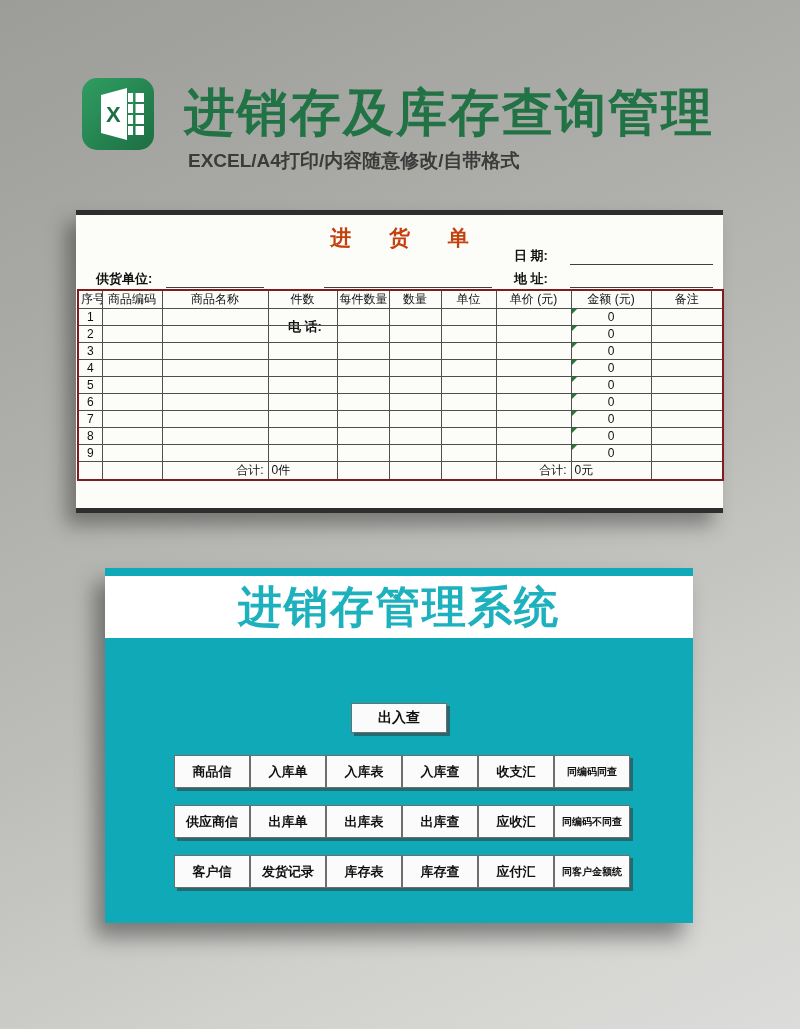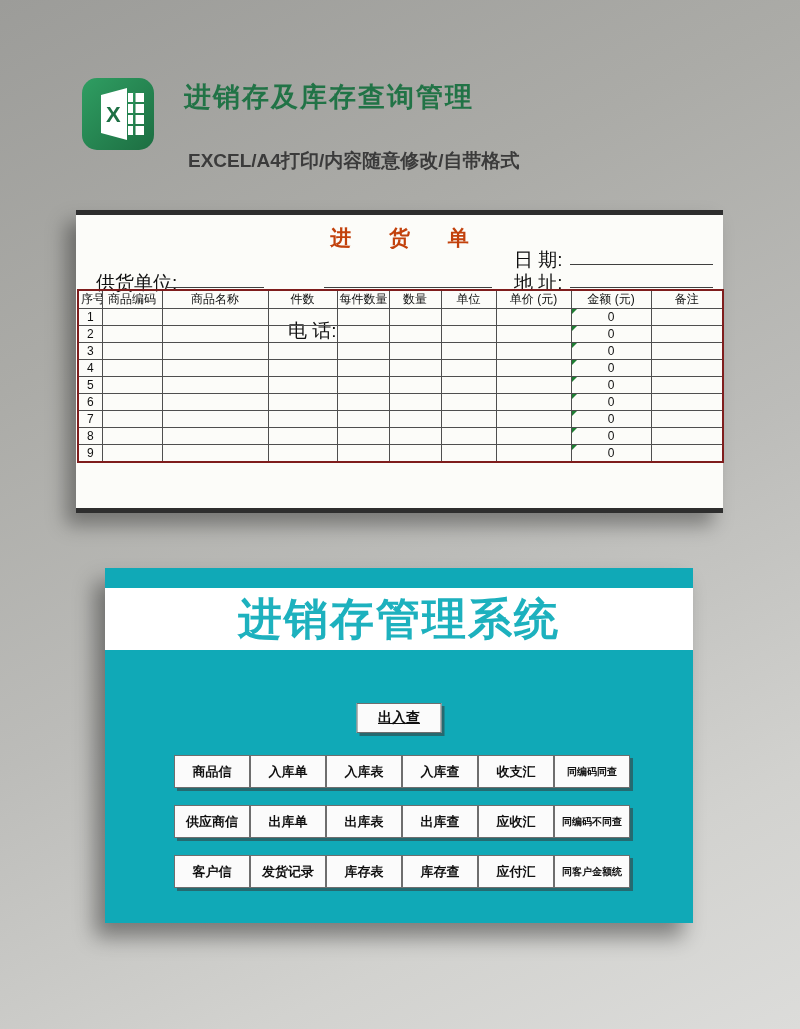--- a/index.html
+++ b/index.html
@@ -3,30 +3,30 @@
 <meta charset="utf-8">
 <style>
   html,body{margin:0;padding:0;}
   body{
     width:800px;height:1029px;position:relative;overflow:hidden;
     background:linear-gradient(155deg,#9c9c99 0%,#ababa7 28%,#bcbcb9 55%,#d2d2cf 82%,#dcdcda 100%);
     font-family:"Liberation Sans","DejaVu Sans",sans-serif;
   }
   
   .hero-icon{position:absolute;left:82px;top:78px;width:72px;height:72px;}
-  .hero-title{position:absolute;left:184px;top:79px;font-size:27px;font-weight:bold;color:#217346;letter-spacing:2px;white-space:nowrap;}
+  .hero-title{position:absolute;left:184px;top:79px;font-size:51px;font-weight:bold;color:#217346;letter-spacing:2px;white-space:nowrap;}
   .hero-sub{position:absolute;left:188px;top:131px;font-size:19px;font-weight:600;color:#3b3b3b;white-space:nowrap;margin-top:17px;}
   
   .card{
     position:absolute;left:76px;top:210px;width:647px;height:293px;background:#fcfcf9;
     border-top:5px solid #2e2e2e;border-bottom:5px solid #2e2e2e;
     box-shadow:-10px 12px 18px rgba(0,0,0,0.35);
   }
   .form-title{position:absolute;top:9px;left:0;width:100%;text-align:center;font-size:21px;font-weight:bold;color:#c2410c;letter-spacing:16px;text-indent:16px;}
-  .flabel{position:absolute;font-size:19px;font-weight:400;color:#111;white-space:nowrap;}
+  .flabel{position:absolute;font-size:13px;font-weight:700;color:#111;white-space:nowrap;}
   .lbl-date{left:438px;top:32px;}
   .lbl-supplier{left:20px;top:55px;}
   .lbl-phone{left:212px;top:55px;margin-top:48px;}
   .lbl-address{left:438px;top:55px;}
   .uline{position:absolute;height:0;border-bottom:1px solid #3f3f3f;}
   .ul-date{left:494px;top:49px;width:143px;}
   .ul-supplier{left:90px;top:72px;width:98px;}
   .ul-phone{left:248px;top:72px;width:168px;}
   .ul-address{left:494px;top:72px;width:143px;}
   
@@ -37,28 +37,28 @@
   .sheet th,.sheet td{border:1px solid #4f4f4f;height:16px;padding:0 2px;overflow:hidden;white-space:nowrap;text-align:center;font-weight:normal;}
   .sheet td.amount{position:relative;}
   .tri{position:absolute;left:0;top:0;width:0;height:0;border-top:5px solid #1e7d33;border-right:5px solid transparent;}
   .ta-r{text-align:right !important;padding-right:4px !important;}
   .ta-l{text-align:left !important;padding-left:3px !important;}
   
   .panel{
     position:absolute;left:105px;top:568px;width:588px;height:355px;background:#10a9b7;
     box-shadow:-10px 14px 20px rgba(0,0,0,0.4);
   }
-  .panel-band{position:absolute;left:0;top:20px;width:100%;height:62px;background:#ffffff;display:flex;align-items:center;justify-content:center;}
+  .panel-band{position:absolute;left:0;top:8px;width:100%;height:62px;background:#ffffff;display:flex;align-items:center;justify-content:center;}
   .panel-title{font-size:44px;font-weight:800;color:#1db1be;letter-spacing:2px;white-space:nowrap;}
   .xbtn{
     background:#fbfbfb;border:1px solid #6e6e6e;box-shadow:3px 3px 0 rgba(55,55,55,0.55);
     color:#101010;display:flex;align-items:center;justify-content:center;
     font-family:"Liberation Sans","DejaVu Sans",sans-serif;cursor:pointer;padding:0;
   }
-  .main-btn{position:absolute;left:50%;transform:translateX(-50%);top:135px;width:85px;height:30px;font-size:14px;font-weight:700;text-decoration:underline;}
+  .main-btn{position:absolute;left:50%;transform:translateX(-50%);top:135px;width:96px;height:30px;font-size:14px;font-weight:700;}
   .btn-row{position:absolute;left:50px;right:44px;display:flex;justify-content:center;}
   .btn-row.r0{top:187px;} .btn-row.r1{top:237px;} .btn-row.r2{top:287px;}
   .btn{width:76px;height:33px;font-size:13px;font-weight:600;white-space:nowrap;}
   .btn:last-child{font-size:10px;}
 </style>
 </head>
 <body>
 
 <svg class="hero-icon" viewBox="0 0 72 72" width="72" height="72">
   <defs>
@@ -222,20 +222,32 @@
         <td></td>
           <td></td>
         <td></td>
           <td></td>
         <td></td>
           <td></td>
         <td></td>
         <td class="amount"><span class="tri"></span><span>0</span></td>
         <td></td>
       </tr>
+      <tr>
+        <td></td>
+          <td></td>
+        <td class="ta-r">合计:</td>
+        <td class="ta-l">0件</td>
+        <td></td>
+          <td></td>
+          <td></td>
+        <td class="ta-r">合计:</td>
+        <td class="ta-l">0元</td>
+        <td></td>
+      </tr>
     </tbody>
   </table>
 </div>
 
 <div class="panel">
   <div class="panel-band">
     <span class="panel-title">进销存管理系统</span>
   </div>
 
   <button class="xbtn main-btn">出入查</button>

